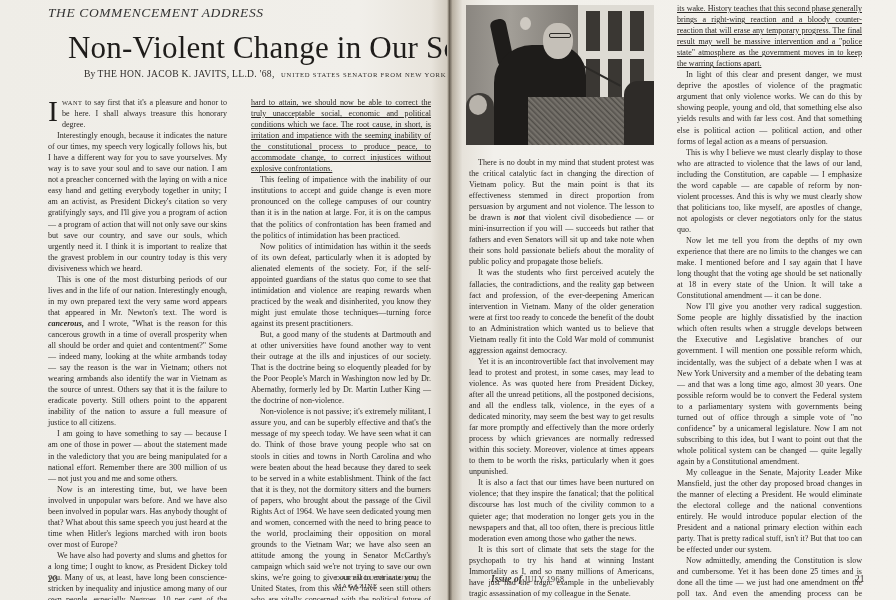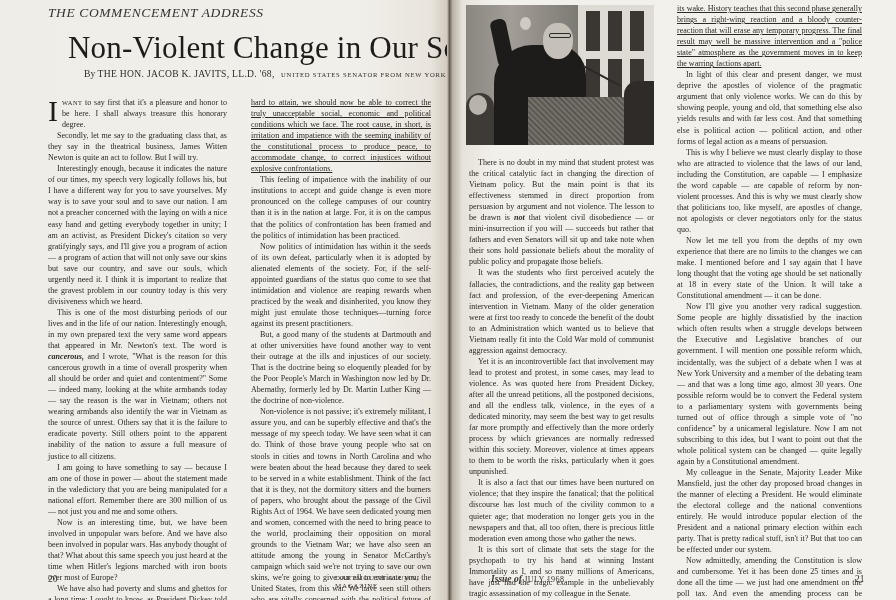--- a/index.html
+++ b/index.html
@@ -62,21 +62,20 @@
     <div class="section-label">THE COMMENCEMENT ADDRESS</div>
     <h1 class="title">Non-Violent Change in Our Society</h1>
     <div class="byline">
       <span>By</span>
       <span class="name">THE HON. JACOB K. JAVITS, LL.D. '68,</span>
       <span class="office">UNITED STATES SENATOR FROM NEW YORK</span>
     </div>
 
     <div class="col col-1">
       <p class="noindent"><span class="dropcap">I</span><span class="smallcaps">WANT</span><span> to say first that it's a pleasure and honor to be here. I shall always treasure this honorary degree.</span></p>
-      <p>Secondly, let me say to the graduating class that, as they say in the theatrical business, James Witten Newton is quite an act to follow. But I will try.</p>
       <p>Interestingly enough, because it indicates the nature of our times, my speech very logically follows his, but I have a different way for you to save yourselves. My way is to save your soul and to save our nation. I am not a preacher concerned with the laying on with a nice easy hand and getting everybody together in unity; I am an activist, as President Dickey's citation so very gratifyingly says, and I'll give you a program of action — a program of action that will not only save our skins but save our country, and save our souls, which urgently need it. I think it is important to realize that the gravest problem in our country today is this very divisiveness which we heard.</p>
       <p><span>This is one of the most disturbing periods of our lives and in the life of our nation. Interestingly enough, in my own prepared text the very same word appears that appeared in Mr. Newton's text. The word is </span><em>cancerous,</em><span> and I wrote, "What is the reason for this cancerous growth in a time of overall prosperity when all should be order and quiet and contentment?" Some — indeed many, looking at the white armbands today — say the reason is the war in Vietnam; others not wearing armbands also identify the war in Vietnam as the source of unrest. Others say that it is the failure to eradicate poverty. Still others point to the apparent inability of the nation to assure a full measure of justice to all citizens.</span></p>
       <p>I am going to have something to say — because I am one of those in power — about the statement made in the valedictory that you are being manipulated for a national effort. Remember there are 300 million of us — not just you and me and some others.</p>
       <p>Now is an interesting time, but, we have been involved in unpopular wars before. And we have also been involved in popular wars. Has anybody thought of that? What about this same speech you just heard at the time when Hitler's legions marched with iron boots over most of Europe?</p>
       <p>We have also had poverty and slums and ghettos for a long time; I ought to know, as President Dickey told you. Many of us, at least, have long been conscience-stricken by inequality and injustice among many of our own people, especially Negroes, 10 per cent of the American population.</p>
 
     </div>
 
     <div class="col col-2">
       <p class="cont">hard to attain, we should now be able to correct the truly unacceptable social, economic and political conditions which we face. The root cause, in short, is irritation and impatience with the seeming inability of the constitutional process to produce peace, to accommodate change, to correct injustices without explosive confrontations.</p>

